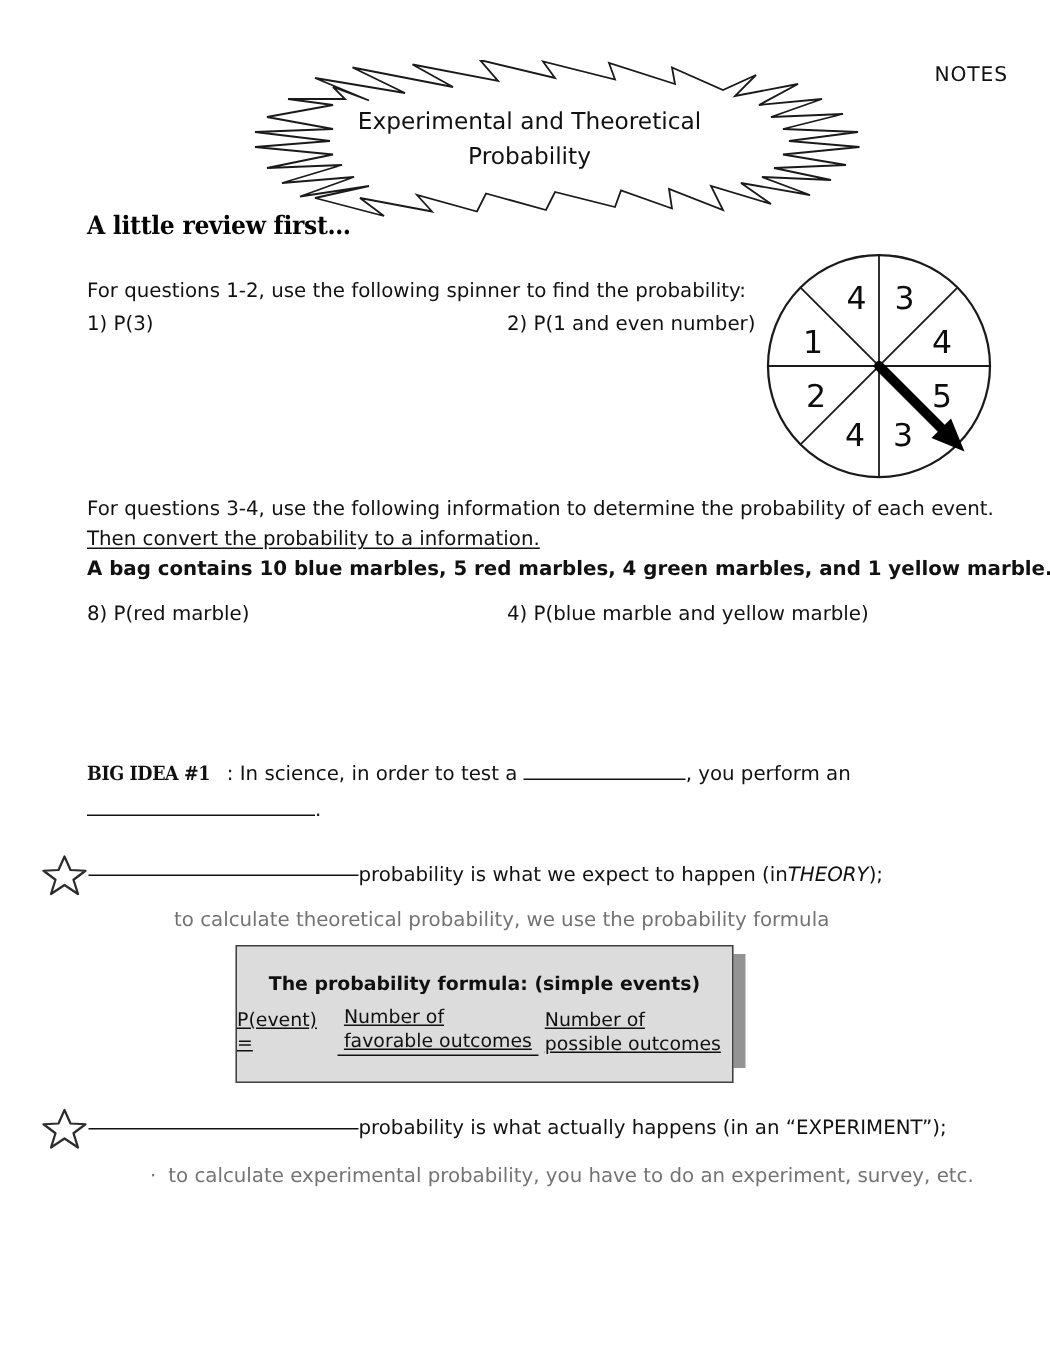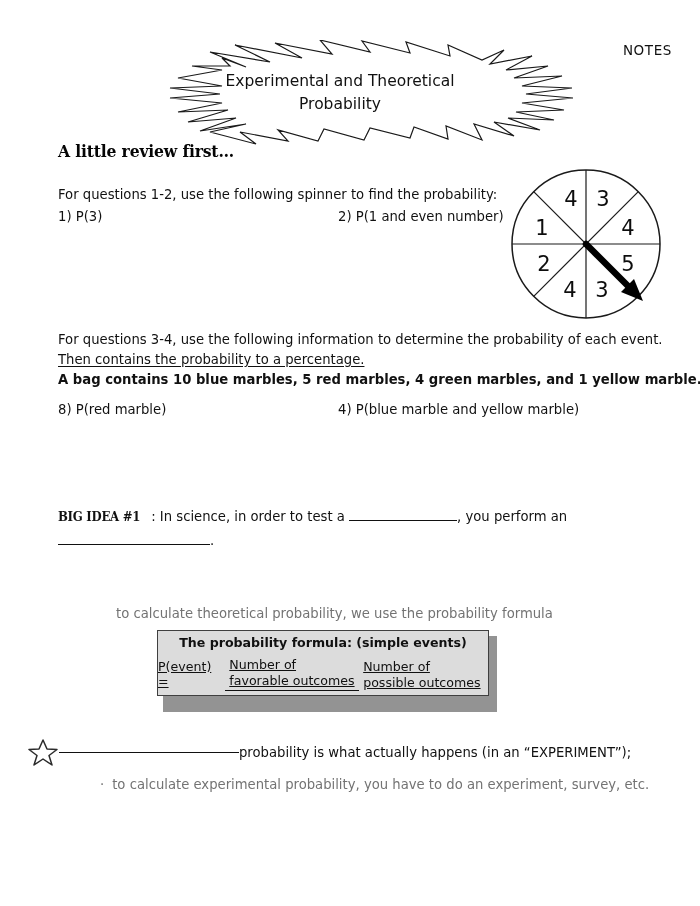--- a/index.html
+++ b/index.html
@@ -38,21 +38,21 @@
   .burst-wrap {
     position: absolute;
     left: 70px;
     top: 40px;
     width: 540px;
     height: 105px;
   }
   .burst-wrap svg { display: block; }
   .burst-title {
     position: absolute;
-    left: 0;
+    left: 13px;
     top: 0;
     width: 540px;
     height: 105px;
     display: flex;
     flex-direction: column;
     align-items: center;
     justify-content: center;
     text-align: center;
     font-family: "DejaVu Sans", sans-serif;
     font-size: 15.5px;
@@ -192,21 +192,21 @@
     top: 636px;
     width: 334px;
     height: 76px;
     background: #939393;
   }
   .formula-box {
     position: absolute;
     left: 157px;
     top: 630px;
     width: 332px;
-    height: 66px;
+    height: 92px;
     background: #dcdcdc;
     border: 1.6px solid #3f3f3f;
     box-sizing: border-box;
     display: flex;
     flex-direction: column;
     align-items: center;
     justify-content: center;
   }
   .formula-title {
     font-family: "DejaVu Sans", sans-serif;
@@ -275,32 +275,43 @@
     <div class="spinner-num" style="left:95px;  top:33px;">3</div>
     <div class="spinner-num" style="left:120px; top:62px;">4</div>
     <div class="spinner-num" style="left:120px; top:98px;">5</div>
     <div class="spinner-num" style="left:94px;  top:124px;">3</div>
     <div class="spinner-num" style="left:62px;  top:124px;">4</div>
     <div class="spinner-num" style="left:36px;  top:98px;">2</div>
     <div class="spinner-num" style="left:34px;  top:62px;">1</div>
   </div>
 
   <div class="body-text q-prompt-2">For questions 3-4, use the following information to determine the probability of each event.</div>
-  <div class="body-text q-prompt-2b b-underline">Then contains the probability to a percentage.</div>
+  <div class="body-text q-prompt-2b b-underline">Then convert the probability to a information.</div>
   <div class="body-text bag-line b-bold">A bag contains 10 blue marbles, 5 red marbles, 4 green marbles, and 1 yellow marble.</div>
   <div class="body-text q3">8)  P(red marble)</div>
   <div class="body-text q4">4)  P(blue marble and yellow marble)</div>
 
   <div class="bigidea">
     <span class="bigidea-tag">BIG IDEA #1</span><span>:  In science, in order to test a </span><span class="blank blank-s"></span><span>, you perform an</span>
   </div>
   <div class="bigidea-line2">
     <span class="blank blank-m"></span><span>.</span>
   </div>
 
+  <div class="star-row star-theoretical">
+    <span class="star-icon">
+      <svg width="30" height="30" viewBox="0 0 30 30" aria-hidden="true">
+        <polygon points="15,3 19,12 29,12.5 21,18.5 24,28 15,22 6,28 9,18.5 1,12.5 11,12" fill="#ffffff" stroke="#2b2b2b" stroke-width="1.5" stroke-linejoin="round"></polygon>
+      </svg>
+    </span>
+    <span class="blank blank-l"></span>
+      <span> probability is what we expect to happen (in </span>
+      <span class="ital">THEORY</span>
+      <span>);</span>
+  </div>
   <div class="sub-line sub-theoretical">to calculate theoretical probability, we use the probability formula</div>
 
   <div class="formula-shadow"></div>
   <div class="formula-box">
     <div class="formula-title">The probability formula:  (simple events)</div>
     <div class="formula-body">
       <span class="formula-lhs">P(event) =</span>
       <span class="frac">
         <span class="frac-num">Number of favorable outcomes</span>
         <span class="frac-den">Number of possible outcomes</span>

